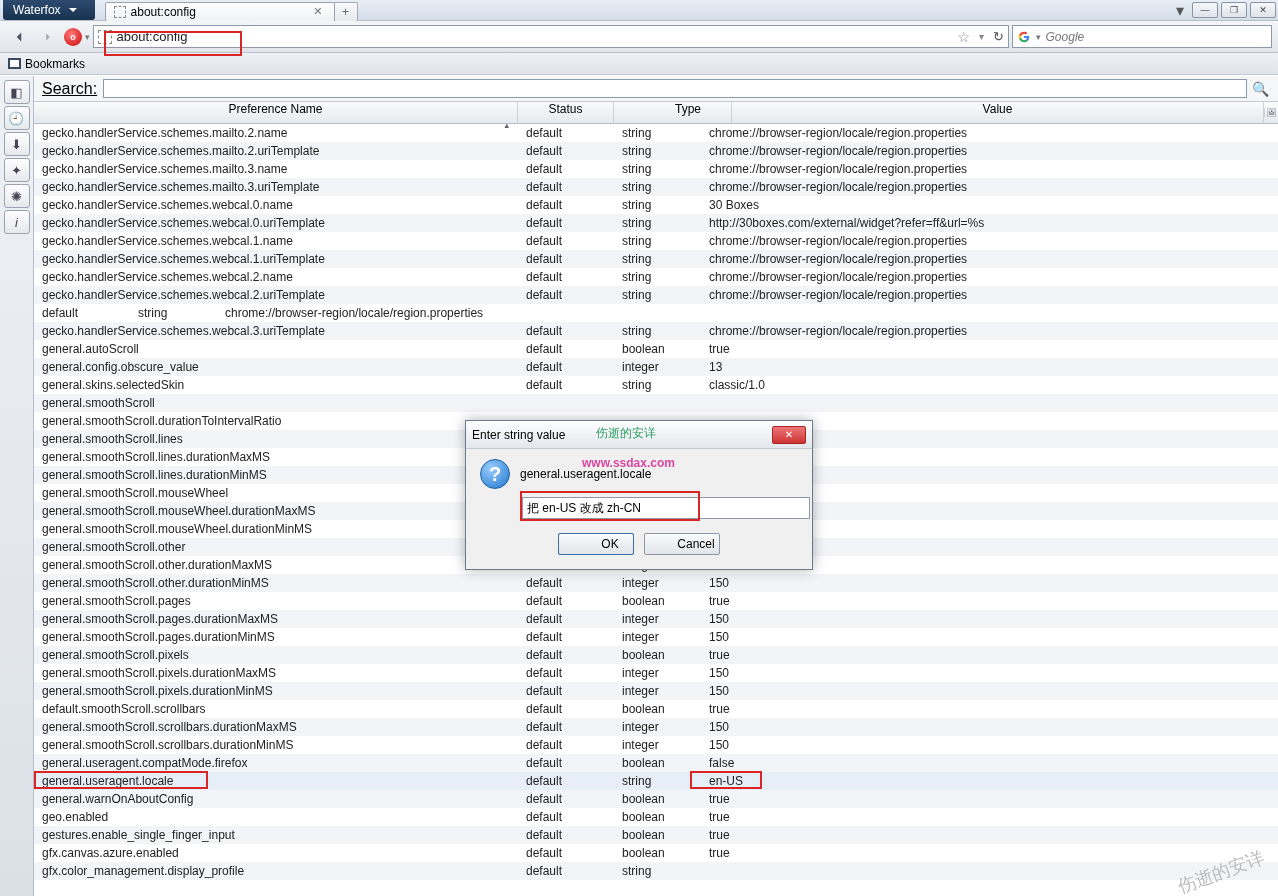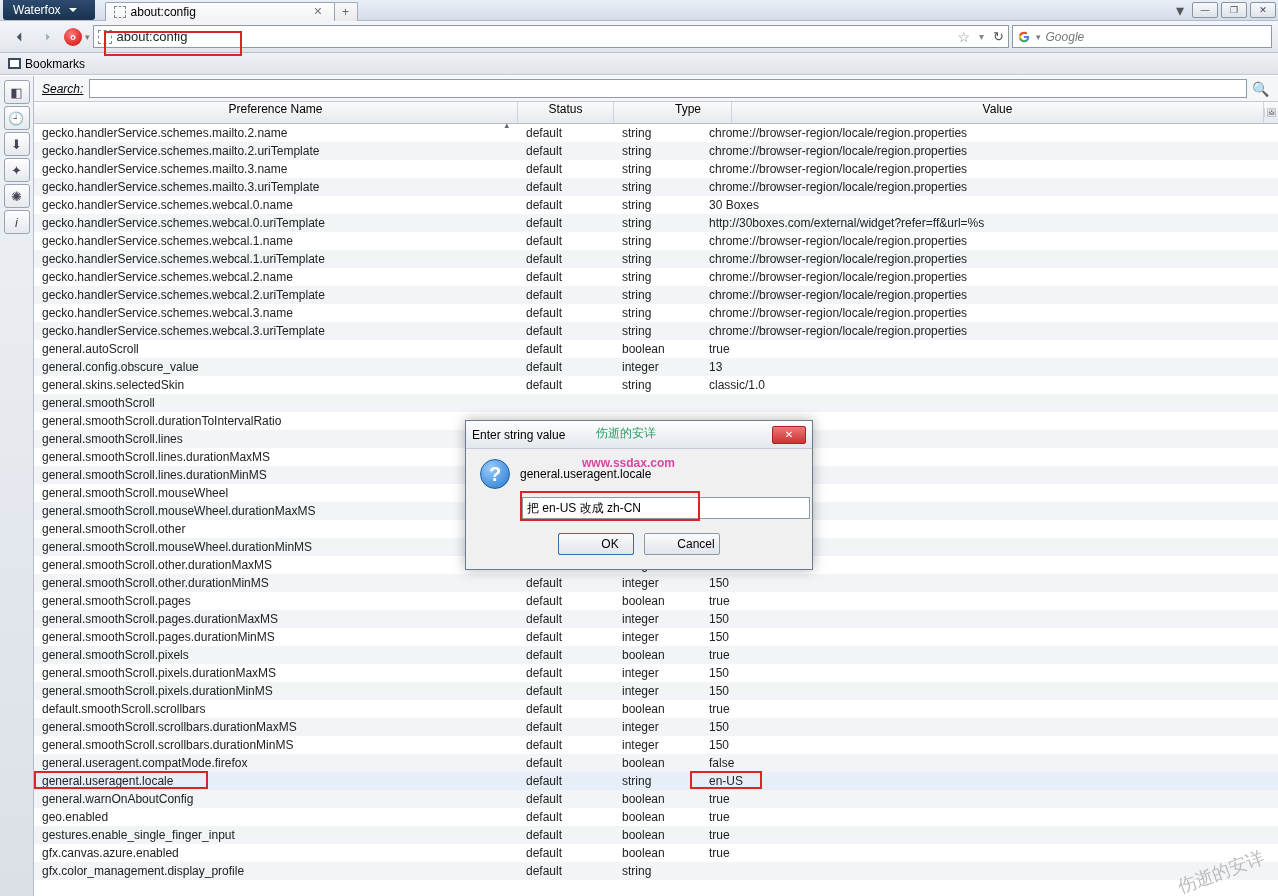--- a/index.html
+++ b/index.html
@@ -38,21 +38,21 @@
 .bm-icon { width:13px; height:11px; background:#3a4a5e; position:relative;}
 .bm-icon::before { content:""; position:absolute; inset:2px; background:#fff;}
 
 
 .sidebar { position:absolute; left:0; top:76px; width:34px; bottom:0; background:linear-gradient(#eef1f5,#dbe0e7); border-right:1px solid #b5bcc7; display:flex; flex-direction:column; align-items:center; gap:2px; padding-top:4px;}
 .side-btn { width:26px; height:24px; border:1px solid #9aa3b0; background:linear-gradient(#fdfdfe,#e6e9ed); border-radius:3px; display:flex; align-items:center; justify-content:center; color:#445; font-size:13px;}
 
 
 .content { position:absolute; left:34px; top:76px; right:0; bottom:0; display:flex; flex-direction:column;}
 .search-row { height:26px; display:flex; align-items:center; padding:0 8px; gap:6px; border-bottom:1px solid #c3cad4; background:#f4f6f8;}
-.search-row label { font-size:12px; text-decoration:underline;font-style:italic;}
+.search-row label { font-size:16px; text-decoration:underline;}
 .search-row input { flex:1; height:19px; border:1px solid #8e99a8; padding:0 4px; font-size:12px;}
 .search-row .mag { color:#3a6ea5; font-size:14px;}
 
 .table-head { height:22px; display:flex; background:linear-gradient(#fbfbfc,#e6e9ed); border-bottom:1px solid #b5bcc7; font-size:12px; align-items:center;}
 .th { padding:0 8px; border-right:1px solid #cdd3db; height:100%; display:flex; align-items:center; gap:4px;flex-direction:column;}
 .th.name { width:484px;} .th.status {width:96px;} .th.type{width:87px;margin-left:31px;} .th.value{flex:1;}
 .th.name .sort { margin-left:auto; color:#667; font-size:9px;}
 .th-end { width:14px; background:linear-gradient(#fbfbfc,#e6e9ed); border-left:1px solid #cdd3db; display:flex; align-items:center; justify-content:center; font-size:8px; color:#556;}
 
 .rows { flex:1; overflow:hidden; font-size:12px; position:relative;}
@@ -236,21 +236,20 @@
         <div class="c type">string</div>
         <div class="c value">chrome://browser-region/locale/region.properties</div>
       </div>
       <div class="row">
         <div class="c name">gecko.handlerService.schemes.webcal.2.uriTemplate</div>
         <div class="c status">default</div>
         <div class="c type">string</div>
         <div class="c value">chrome://browser-region/locale/region.properties</div>
       </div>
       <div class="row">
-        <div class="c name">gecko.handlerService.schemes.webcal.3.name</div>
         <div class="c status">default</div>
         <div class="c type">string</div>
         <div class="c value">chrome://browser-region/locale/region.properties</div>
       </div>
       <div class="row">
         <div class="c name">gecko.handlerService.schemes.webcal.3.uriTemplate</div>
         <div class="c status">default</div>
         <div class="c type">string</div>
         <div class="c value">chrome://browser-region/locale/region.properties</div>
       </div>
@@ -308,30 +307,30 @@
         <div class="c type"></div>
         <div class="c value"></div>
       </div>
       <div class="row">
         <div class="c name">general.smoothScroll.mouseWheel.durationMaxMS</div>
         <div class="c status"></div>
         <div class="c type"></div>
         <div class="c value"></div>
       </div>
       <div class="row">
+        <div class="c name">general.smoothScroll.mouseWheel.durationMinMS</div>
+        <div class="c status"></div>
+        <div class="c type"></div>
+        <div class="c value"></div>
+      </div>
+      <div class="row">
         <div class="c name">general.smoothScroll.other</div>
         <div class="c status">default</div>
         <div class="c type">boolean</div>
         <div class="c value">true</div>
-      </div>
-      <div class="row">
-        <div class="c name">general.smoothScroll.mouseWheel.durationMinMS</div>
-        <div class="c status"></div>
-        <div class="c type"></div>
-        <div class="c value"></div>
       </div>
       <div class="row">
         <div class="c name">general.smoothScroll.other.durationMaxMS</div>
         <div class="c status">default</div>
         <div class="c type">integer</div>
         <div class="c value">150</div>
       </div>
       <div class="row">
         <div class="c name">general.smoothScroll.other.durationMinMS</div>
         <div class="c status">default</div>

